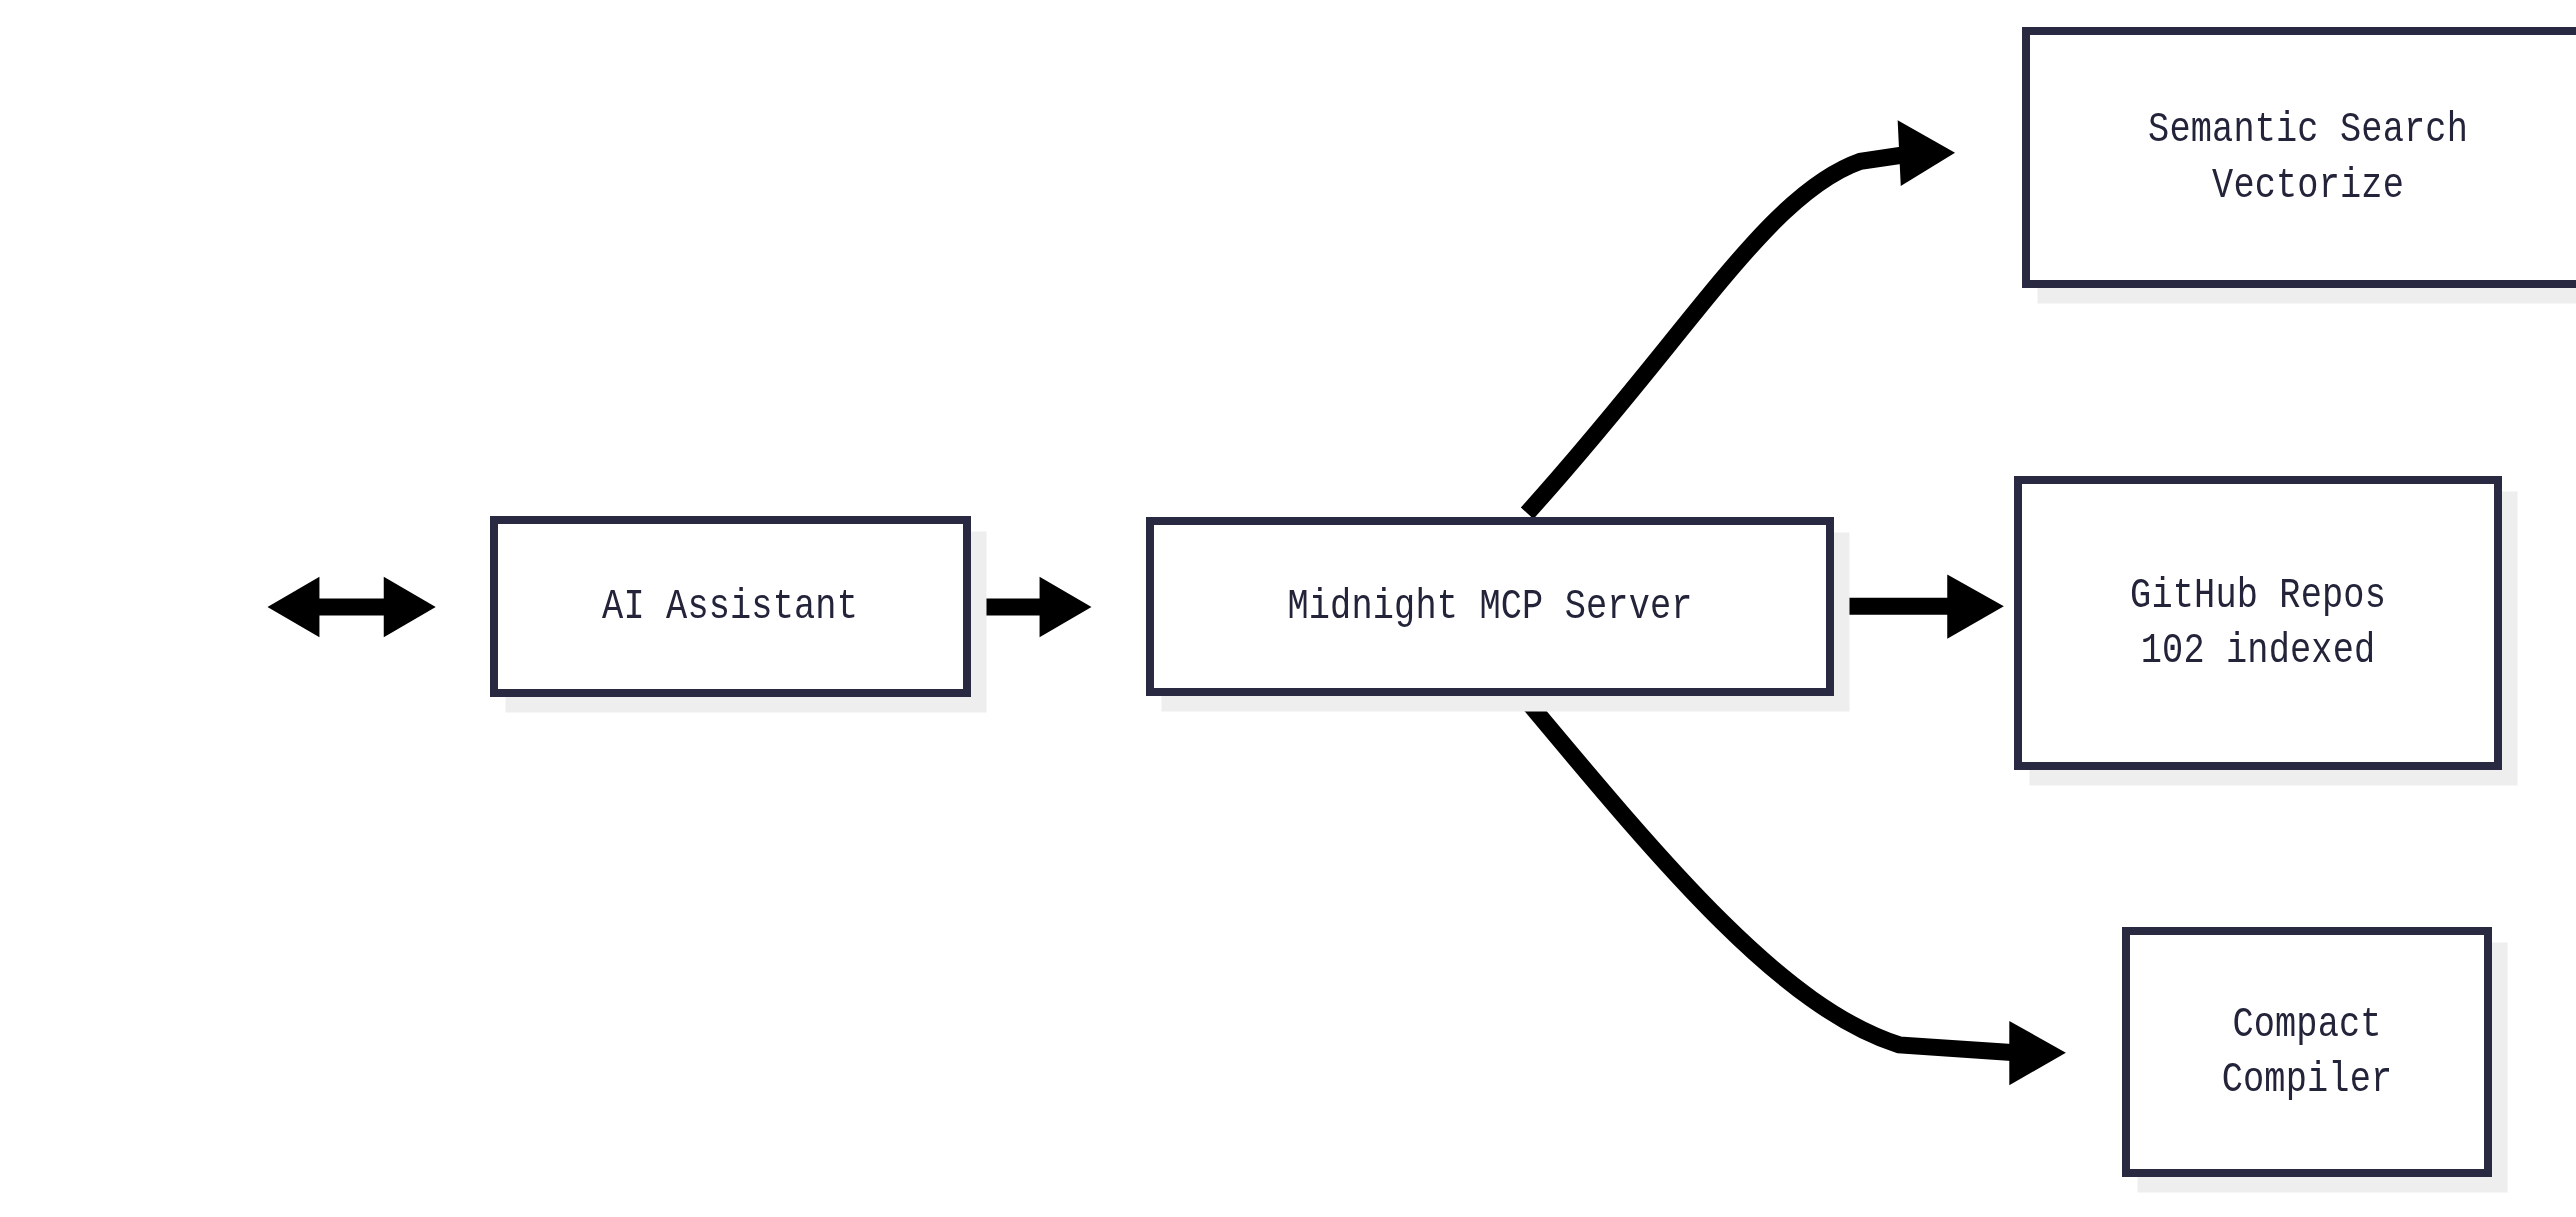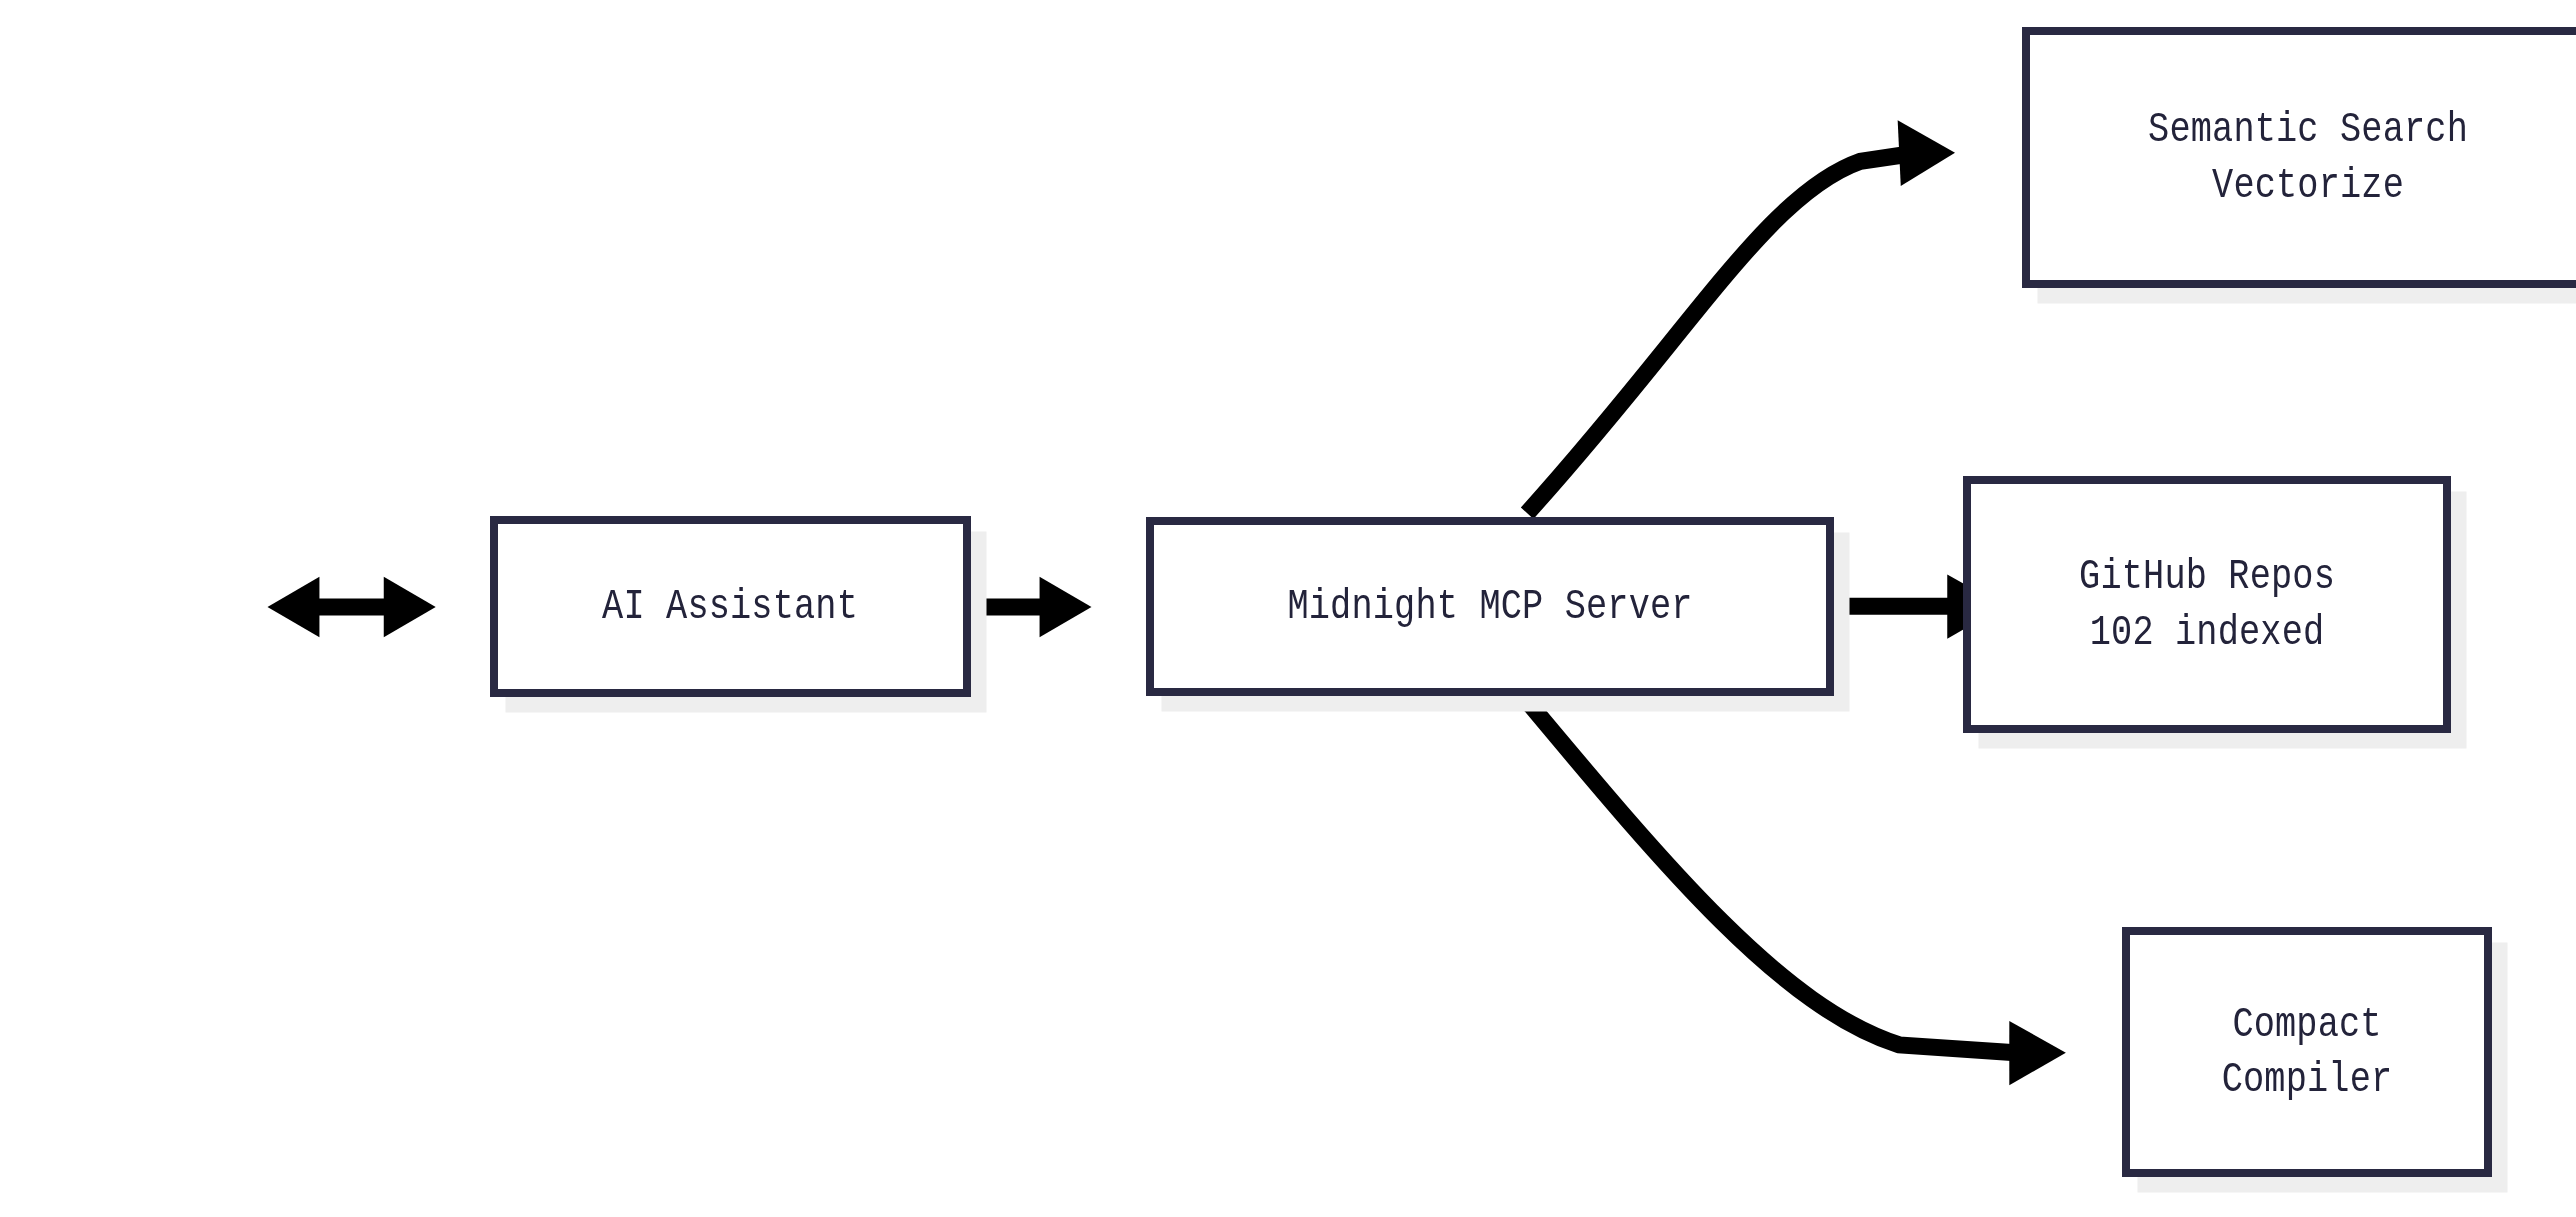--- a/index.html
+++ b/index.html
@@ -57,21 +57,21 @@
     white-space: nowrap;
     transform: scaleX(0.82);
     transform-origin: center center;
   }
 
   
   #node-you          { left: 29px;   top: 517px;  width: 229px; height: 179px; }
   #node-ai-assistant { left: 442px;  top: 516px;  width: 481px; height: 181px; }
   #node-mcp-server   { left: 1098px; top: 517px;  width: 688px; height: 179px; }
   #node-semantic     { left: 1974px; top: 27px;   width: 572px; height: 261px; }
-  #node-github       { left: 1915px; top: 476px;  width: 488px; height: 257px; }
+  #node-github       { left: 1966px; top: 476px;  width: 488px; height: 294px; }
   #node-compact      { left: 2074px; top: 927px; width: 370px; height: 250px; }
 </style>
 </head>
 <body>
 
 <div id="diagram-root">
 
   <svg id="edge-layer" viewBox="0 0 3323 1570" width="2576" height="1217" xmlns="http://www.w3.org/2000/svg">
 
       AI Assistant (double headed) --&gt;

